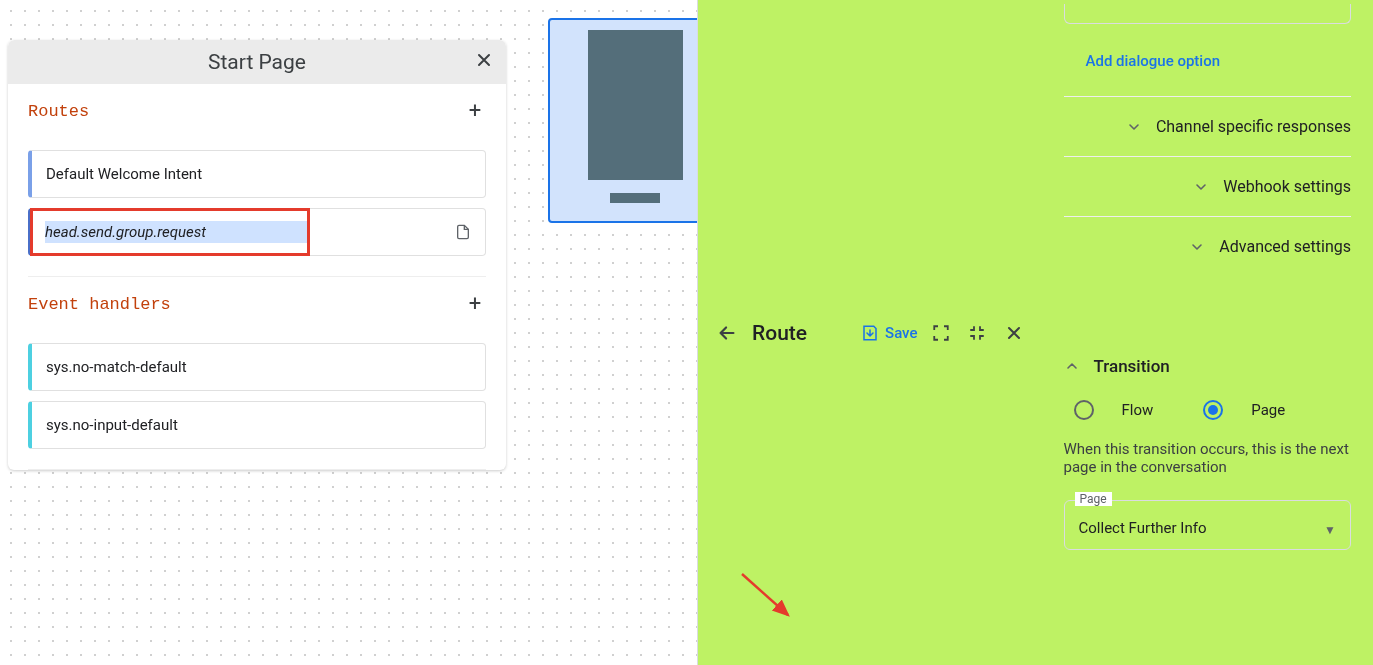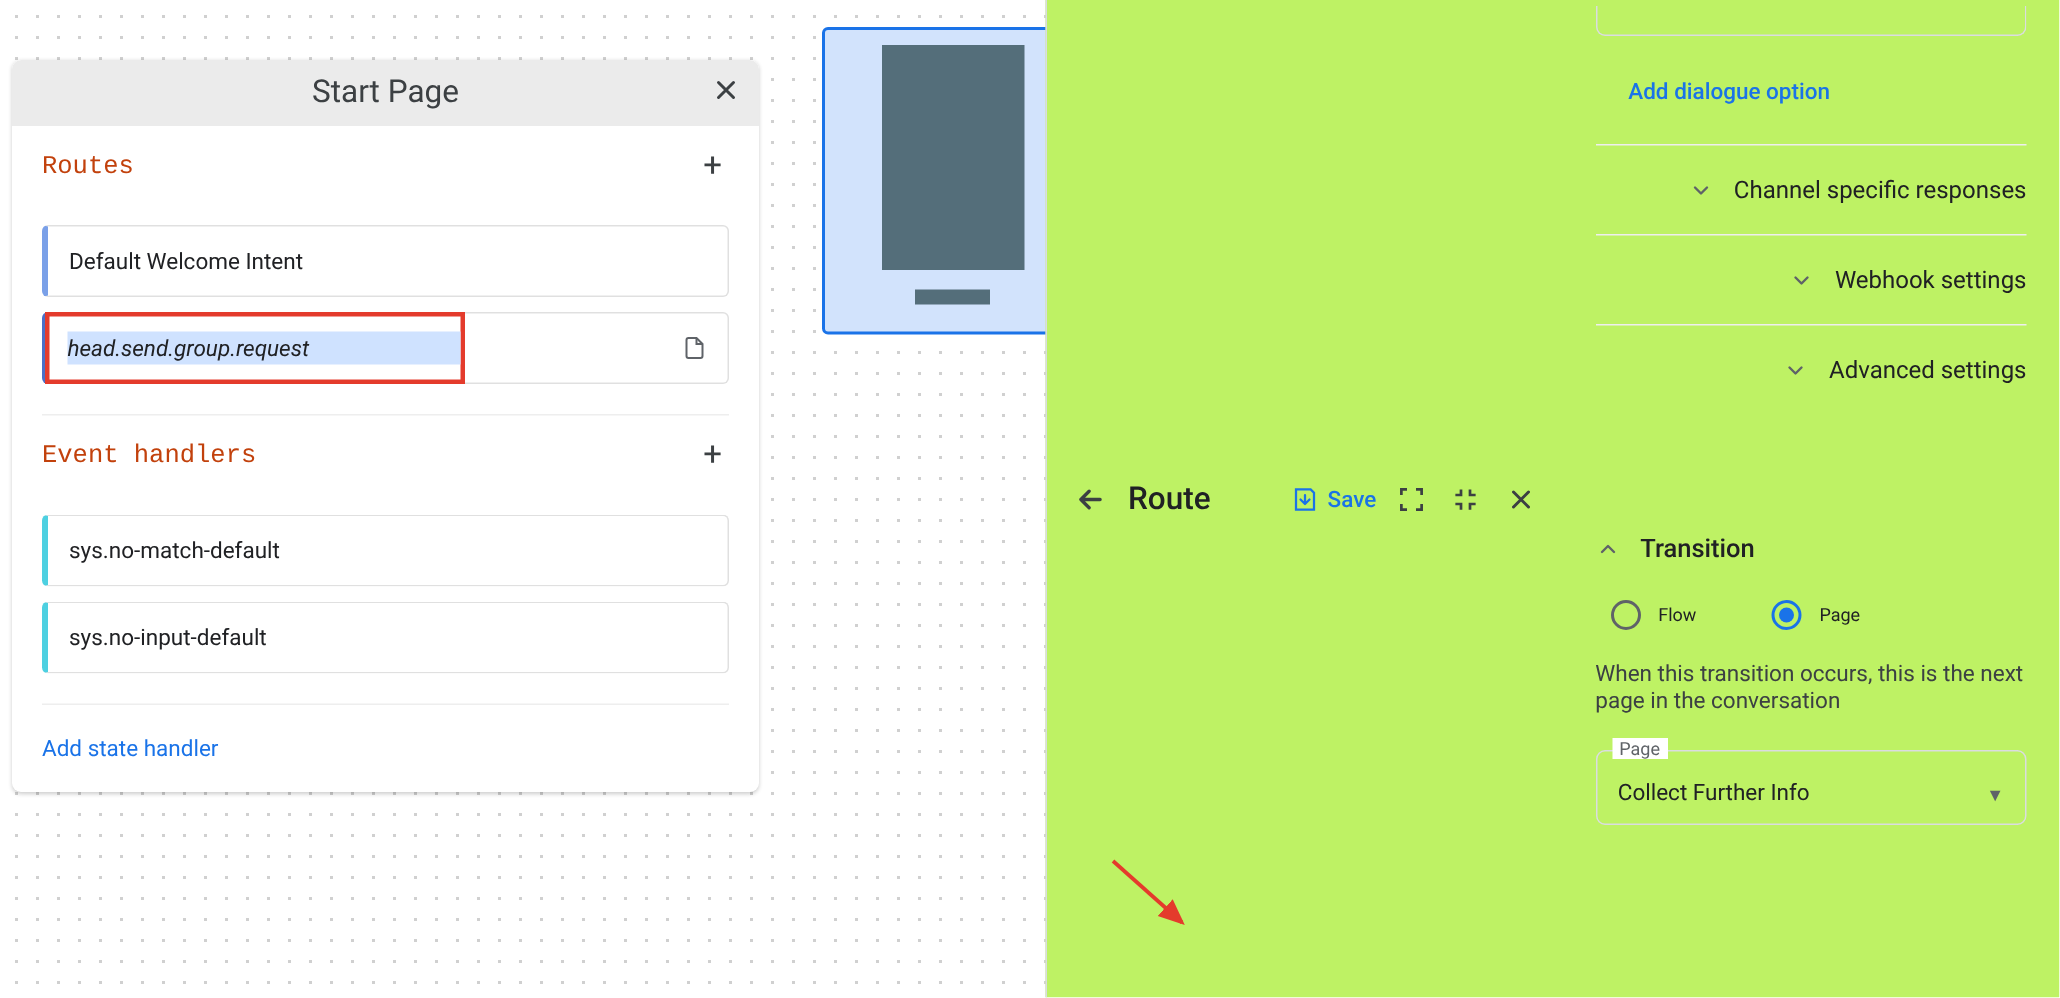--- a/index.html
+++ b/index.html
@@ -144,21 +144,21 @@
     cursor:pointer;
     justify-content:flex-end;
   }
   .collapse-row:last-of-type { border-bottom:1px solid #eee; }
   .chevron { color:#5f6368; display:flex; }
   .collapse-label { font-size:16px; }
 
   .transition-section { padding-top: 40px; }
   .trans-title { font-size:17px; font-weight:500; display:flex; align-items:center; gap:14px;margin-top:40px; }
   .radio-row { display:flex; gap:50px; padding: 24px 0 20px 10px; align-items:center; }
-  .radio-opt { display:flex; align-items:center; gap:12px; font-size:12px; cursor:pointer; }
+  .radio-opt { display:flex; align-items:center; gap:28px; font-size:15px; cursor:pointer; }
   .radio-circle {
     width:20px; height:20px; border-radius:50%;
     border:2px solid #5f6368;
   }
   .radio-circle.checked {
     border-color:#1a73e8;
     display:flex; align-items:center; justify-content:center;
   }
   .radio-dot { width:10px; height:10px; border-radius:50%; background:#1a73e8; }
   .trans-desc { font-size:15px; color:#3c4043; padding-bottom: 24px; }
@@ -242,21 +242,20 @@
           <span class="label">sys.no-match-default</span>
         </div>
         <div class="item teal">
           <span class="label">sys.no-input-default</span>
         </div>
       </div>
     </div>
 
     <div class="divider"></div>
 
-    <div class="add-link">Add state handler</div>
   </div>
 </div>
 
 <div class="sidebar">
   <div class="sb-head">
     <span class="icon-btn">
       <svg width="22" height="22" viewBox="0 0 24 24">
           <path d="M19 12H5M11 18l-6-6 6-6" stroke="#3c4043" stroke-width="2.4" fill="none" stroke-linecap="round" stroke-linejoin="round"></path>
         </svg>
     </span>

